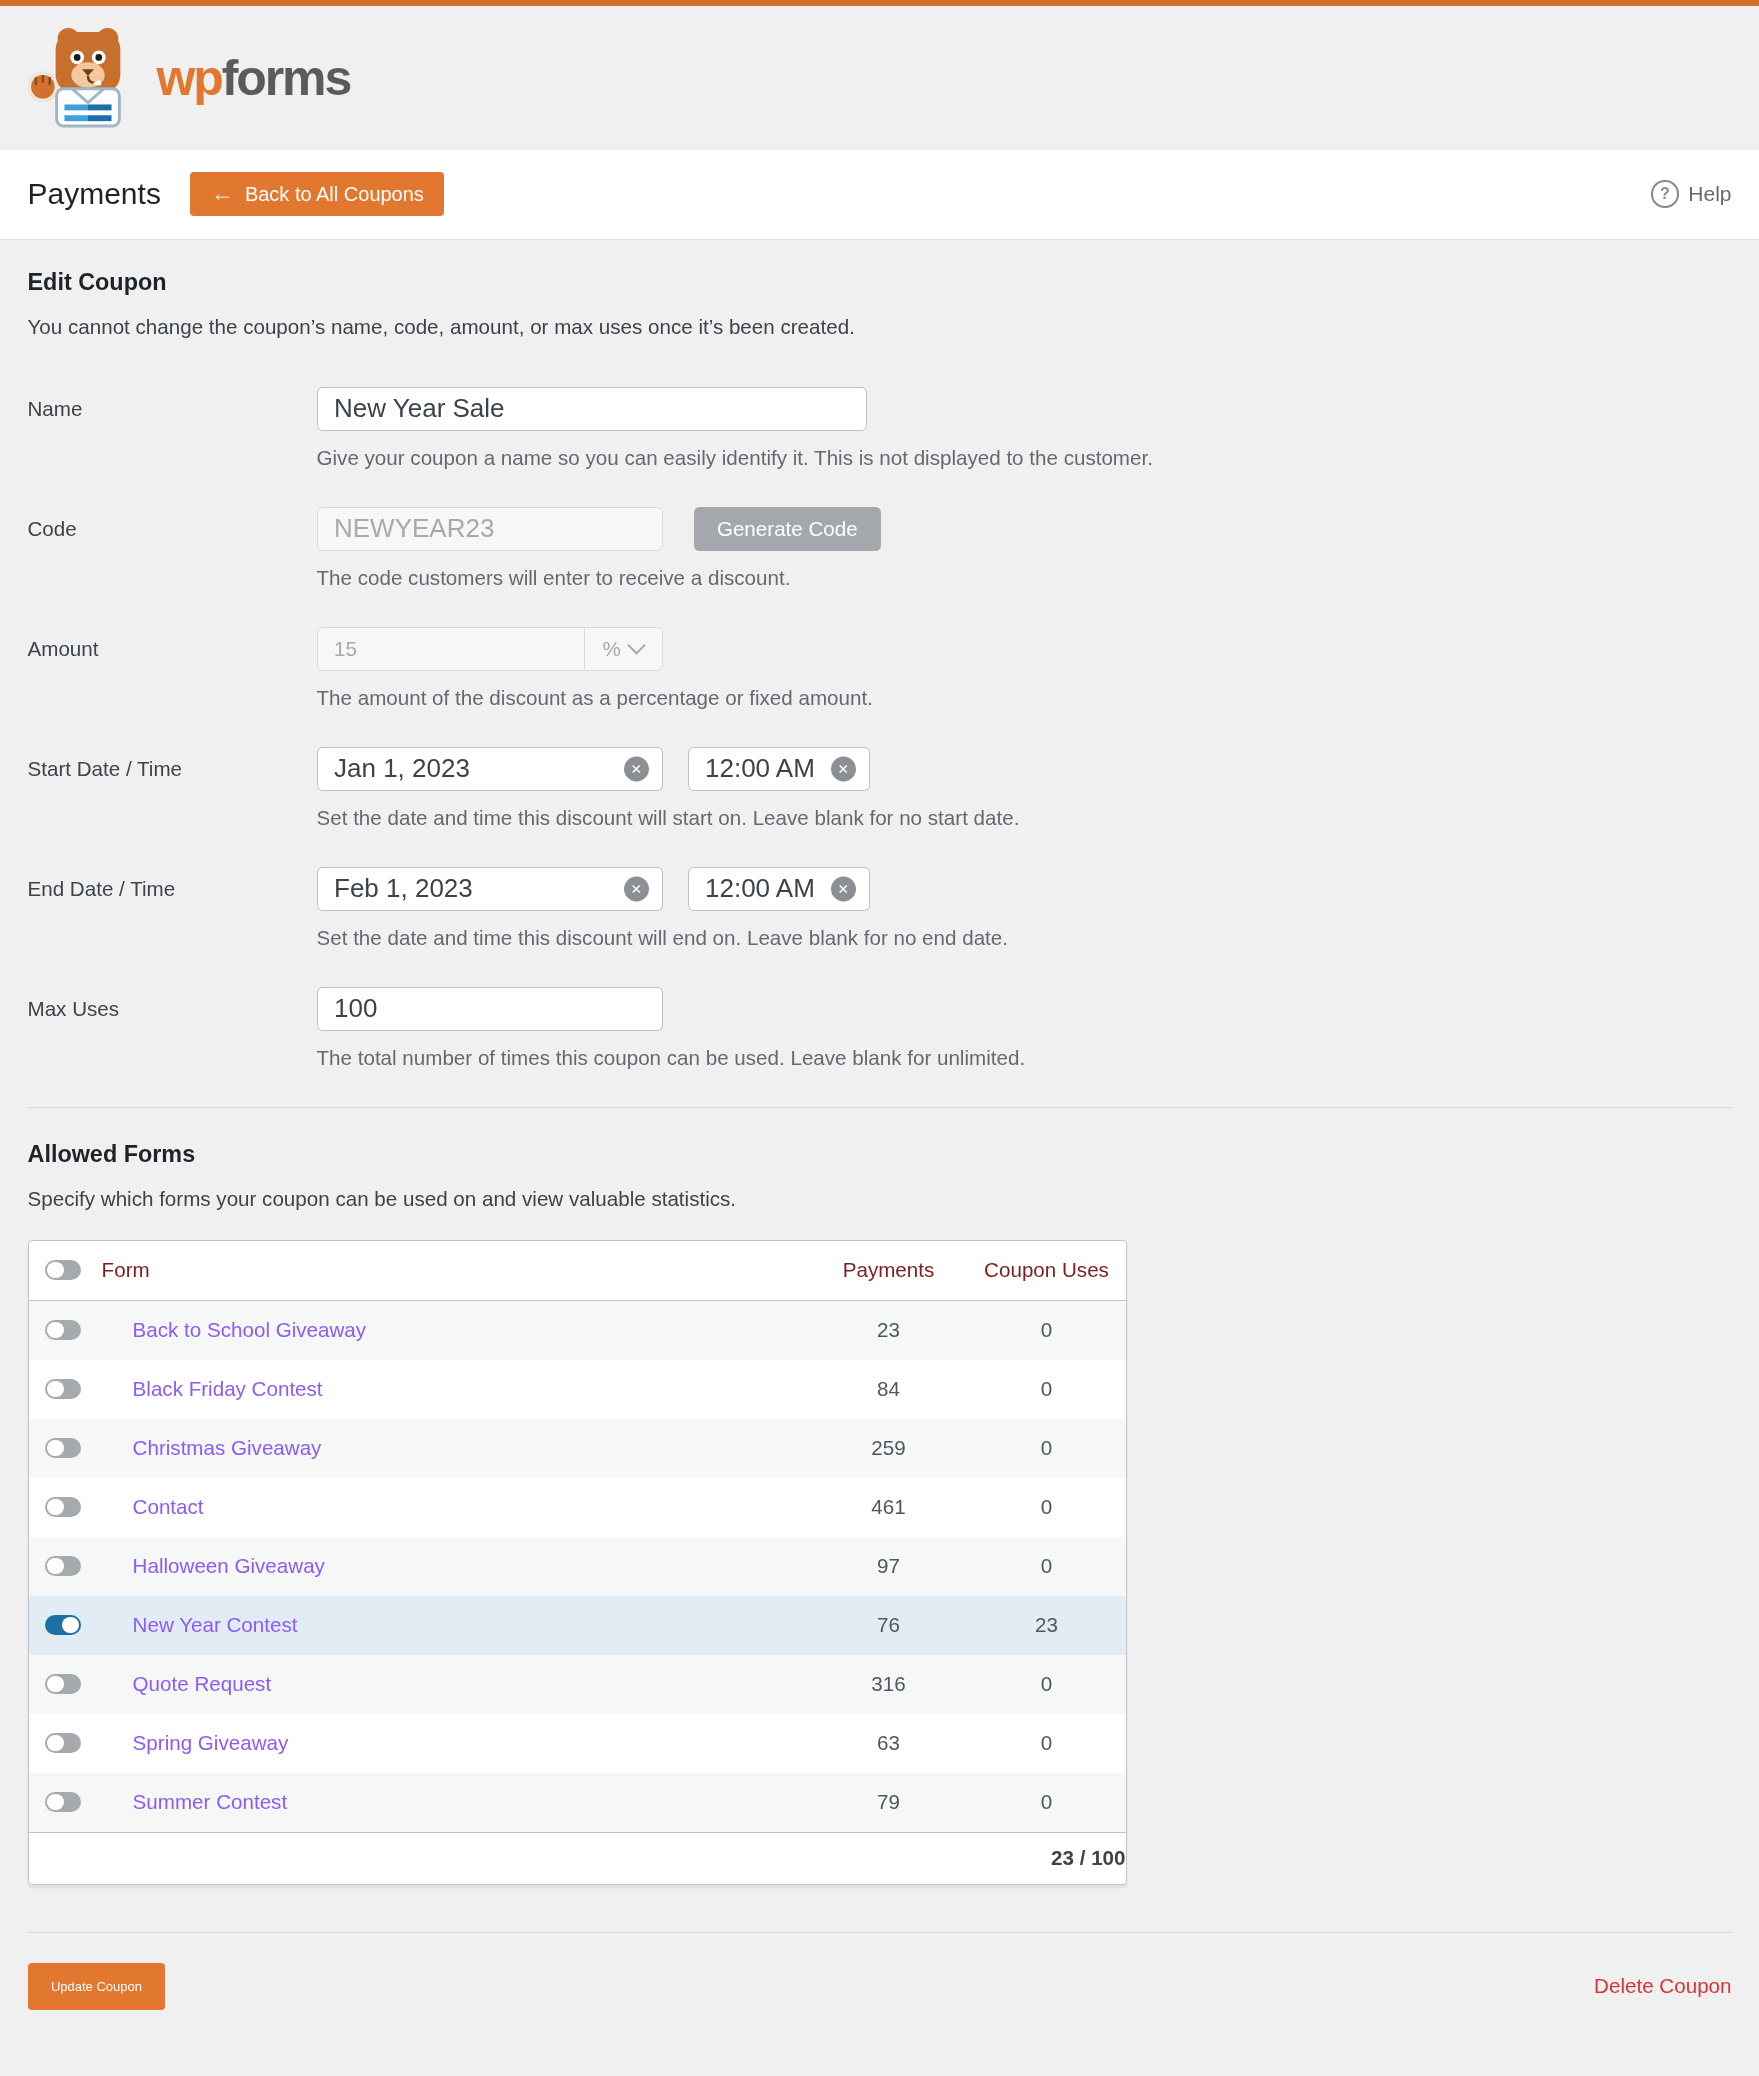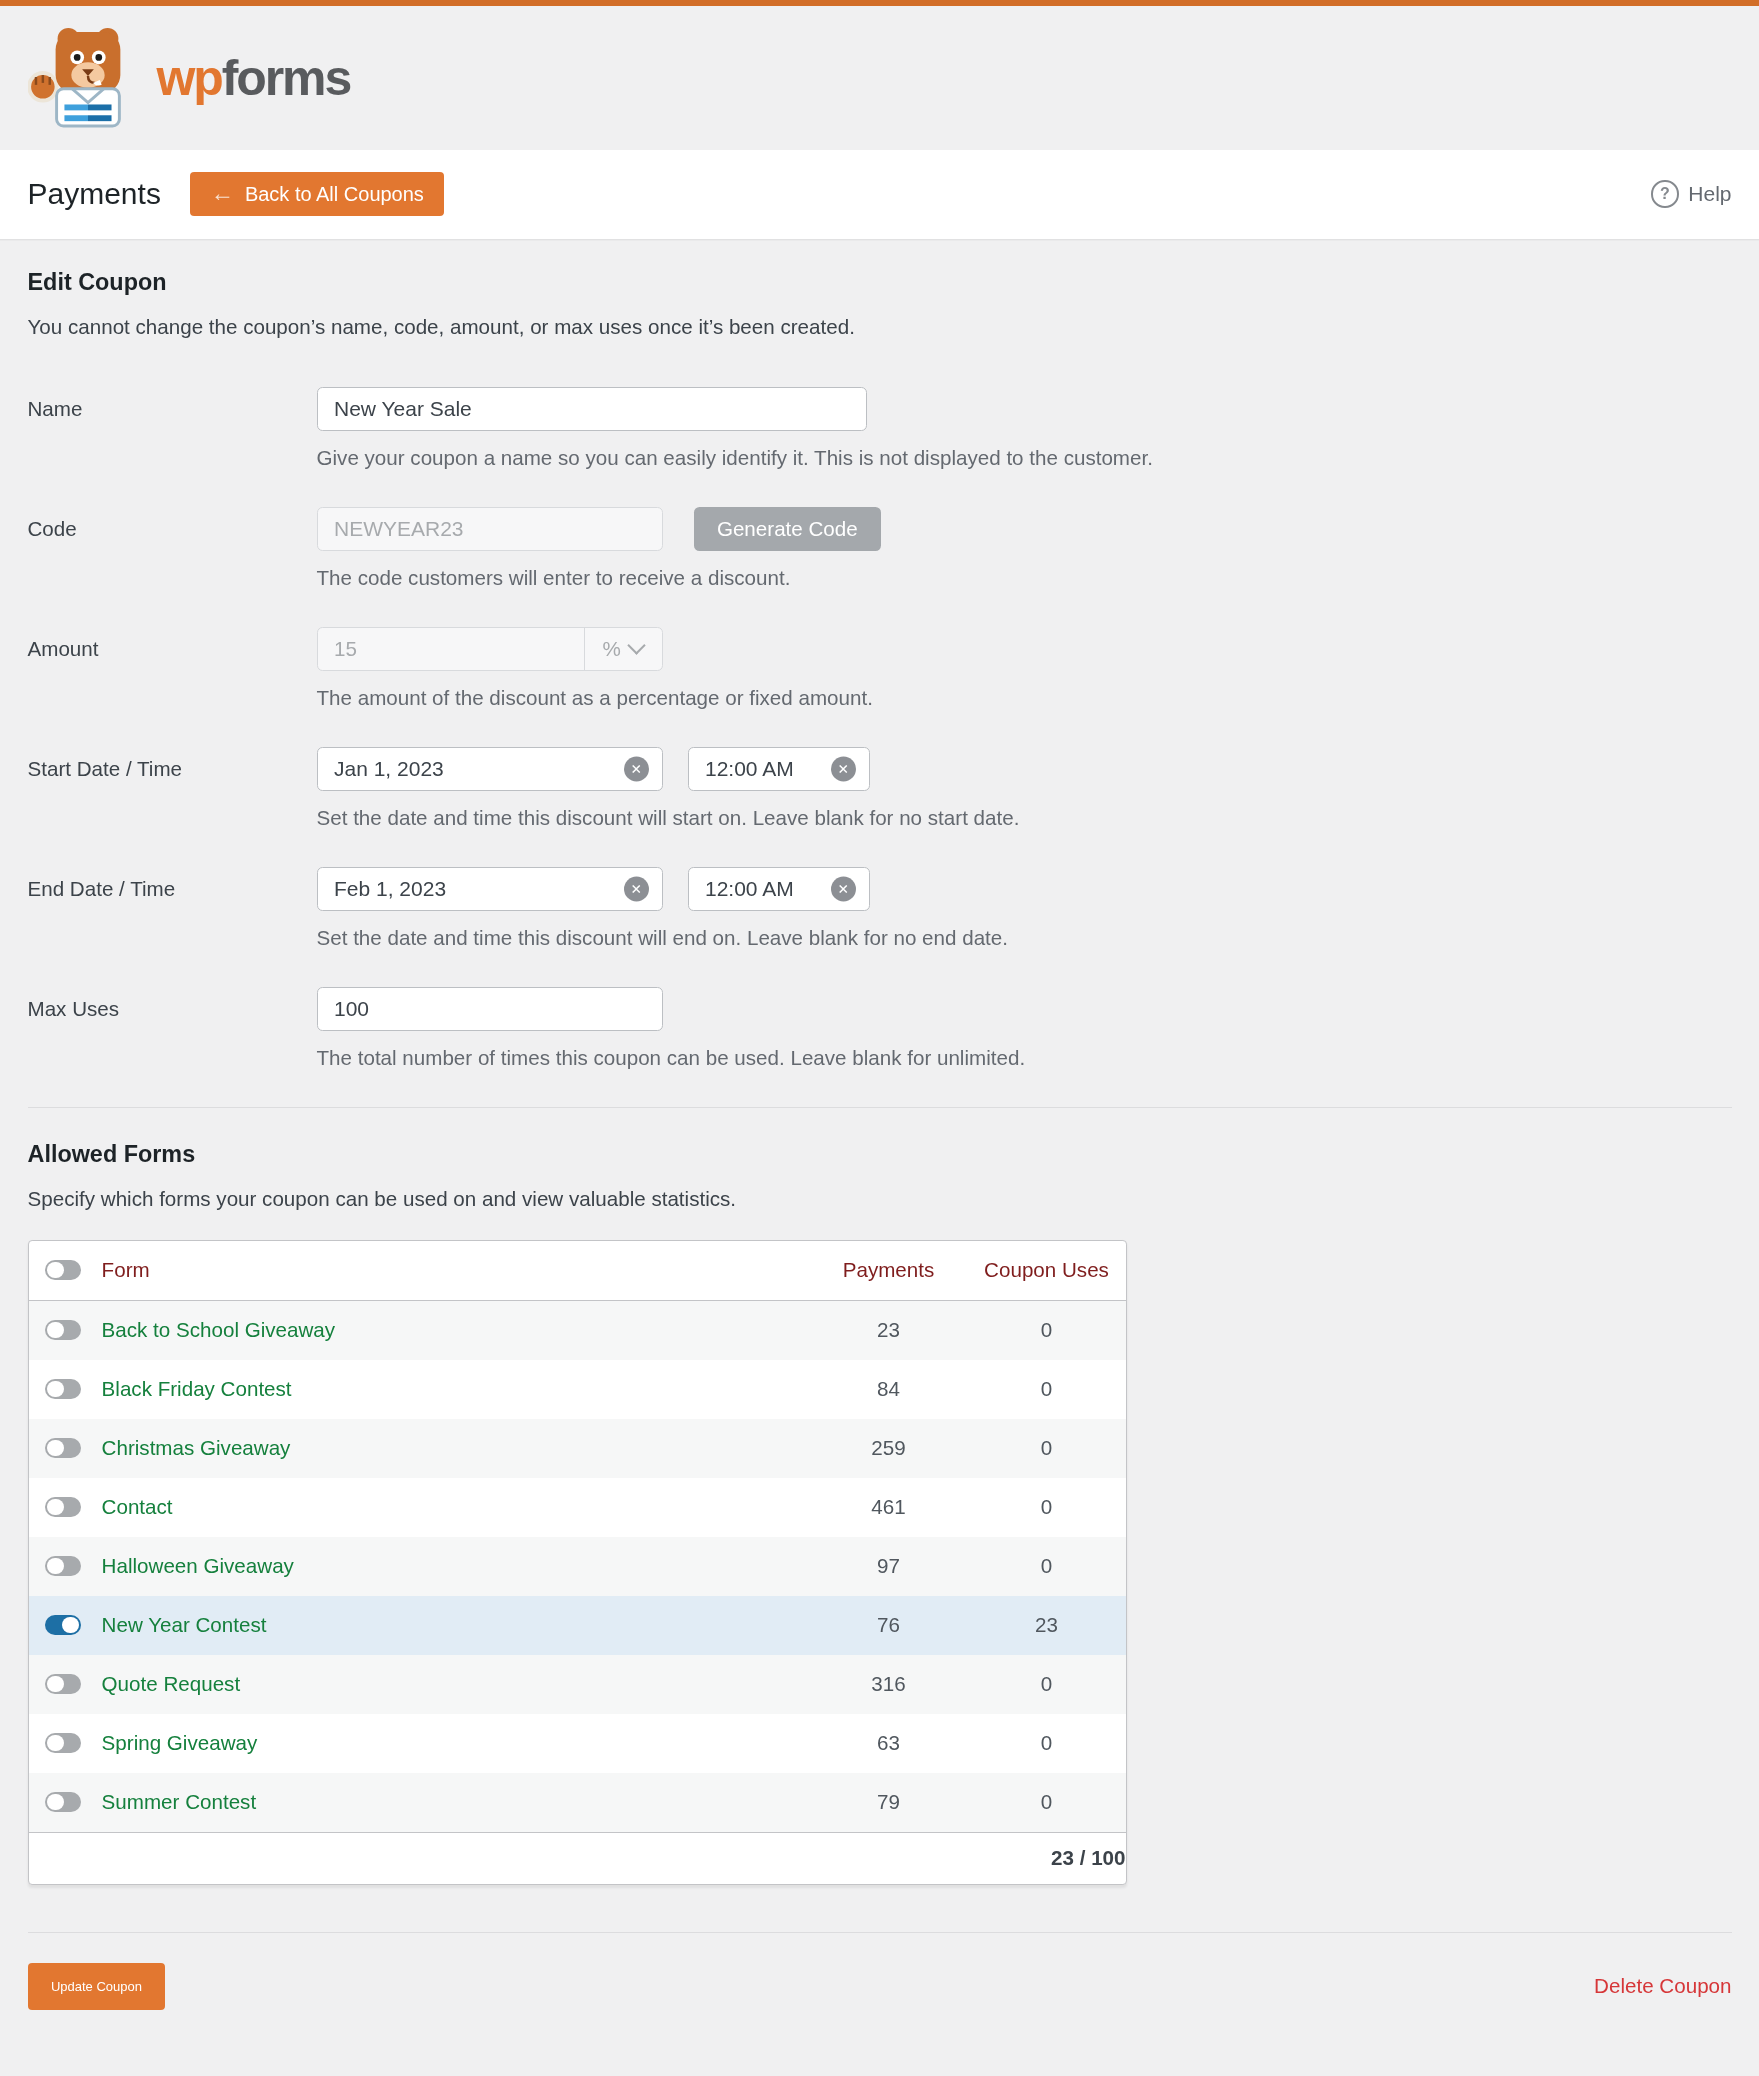--- a/index.html
+++ b/index.html
@@ -35,21 +35,21 @@
   }
   
   main { padding:30px 27.5px 29px; }
   .section-heading { font-size:23.4px; font-weight:600; color:#1d2327; margin:0 0 19px; }
   .section-intro { margin:0 0 48px; color:#3c434a; }
   .field-row { display:flex; margin-bottom:37px; }
   .field-label { flex:0 0 289px; line-height:44px; color:#3c434a; }
   .inp {
     height:44px; box-sizing:border-box; background:#fff;
     border:1.4px solid #bcbfc3; border-radius:5.5px;
-    padding:0 16.5px; font-size:21px; color:#3c434a;
+    padding:0 16.5px; font-size:26px; color:#3c434a;
     font-family:inherit; outline:none;
   }
   .inp:disabled { background:#f7f7f8; border-color:#d8dadd; color:#a7aaad; }
   .inp::placeholder { color:#a7aaad; }
   .w-name { width:550px; }
   .w-half { width:346px; }
   .w-time { width:182px; }
   .help-text { margin-top:15px; color:#646970; }
   .inline-group { display:flex; gap:31px; align-items:center; }
   .gen-btn {
@@ -89,21 +89,21 @@
     display:grid; grid-template-columns:1fr 158px 158px;
     align-items:center; height:59px; padding-left:16.5px;
   }
   .t-header { border-bottom:1.4px solid #c3c4c7; }
   .t-footer { border-top:1.4px solid #c3c4c7; height:51px; }
   .form-cell { display:flex; align-items:center; gap:20.6px; }
   .num { text-align:center; color:#50575e; }
   .col-label { color:#7f1d1d; }
   .row-alt { background:#f6f7f7; }
   .row-selected { background:#e1ecf5; }
-  .form-link { color:#15803d; text-decoration:none; cursor:pointer; }
+  .form-link { color:#8b5cf6; text-decoration:none; cursor:pointer;margin-left:31px; }
   .total-cell { text-align:right; font-weight:bold; color:#3c434a; }
   
   .toggle {
     width:36px; height:20.6px; border-radius:11px; background:#a7aaad;
     position:relative; display:inline-block; cursor:pointer; flex:0 0 auto;
   }
   .toggle .knob {
     position:absolute; left:2.1px; top:2.1px; width:16.5px; height:16.5px;
     border-radius:50%; background:#fff;
   }

